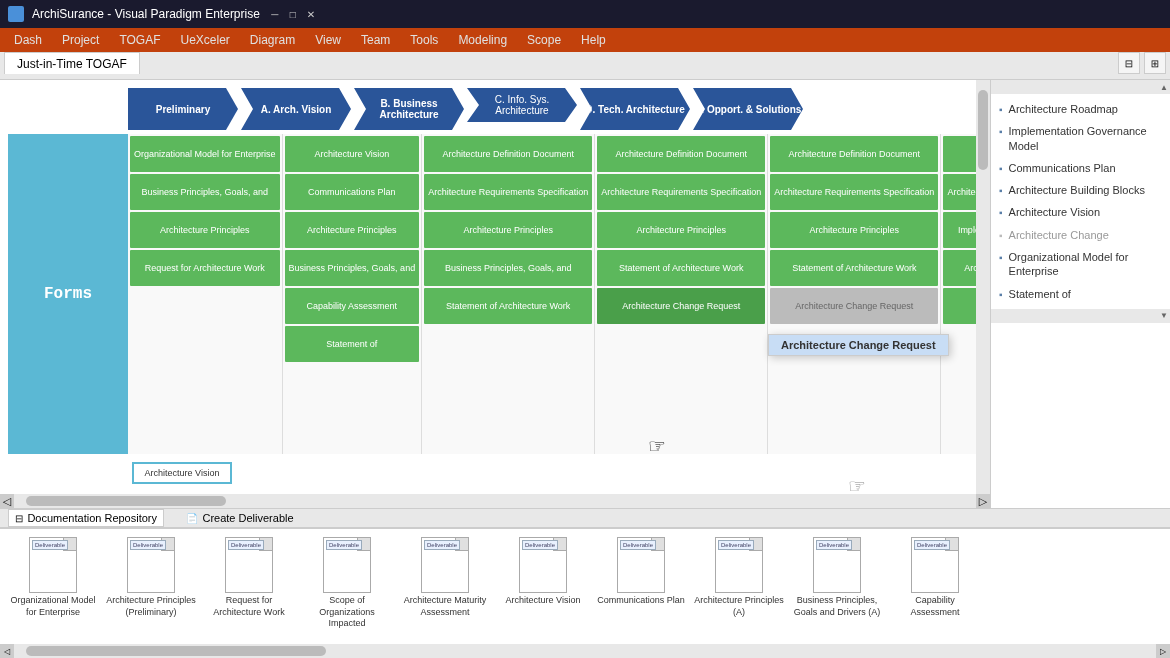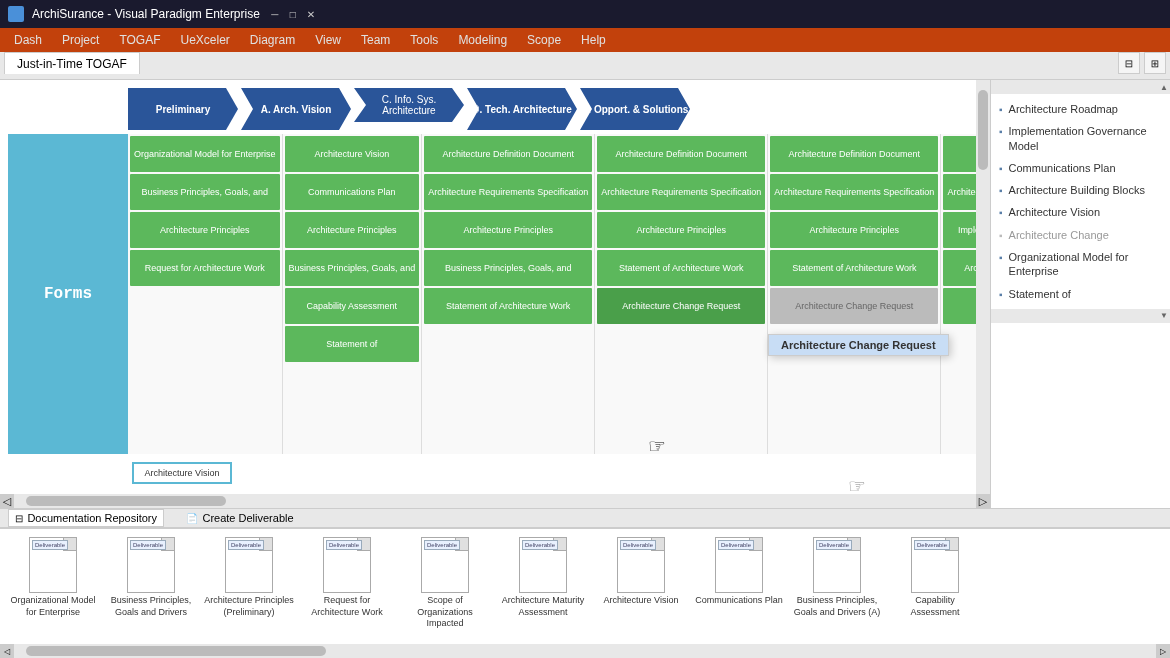--- a/index.html
+++ b/index.html
@@ -323,20 +323,21 @@
   <div class="diagram-area">
     <div class="diagram-outer">
       <div class="diagram-inner">
         <div class="diagram-scroll-content">
 
           <div class="togaf-diagram">
 
             <div style="display:flex; margin-left:120px; margin-bottom:4px;">
               <div style="position:relative; width:110px; height:42px; background:#2a5599; color:white; display:flex; align-items:center; justify-content:center; font-size:10px; font-weight:bold; text-align:right; margin-right:3px; clip-path:polygon(0 0, calc(100% - 12px) 0, 100% 50%, calc(100% - 12px) 100%, 0 100%);">Preliminary</div>
               <div style="position:relative; width:110px; height:42px; background:#2a5599; color:white; display:flex; align-items:center; justify-content:center; font-size:10px; font-weight:bold; text-align:center; margin-right:3px; clip-path:polygon(0 0, calc(100% - 12px) 0, 100% 50%, calc(100% - 12px) 100%, 0 100%, 12px 50%);">A. Arch. Vision</div>
+              <div style="position:relative; width:110px; height:42px; background:#2a5599; color:white; display:flex; align-items:center; justify-content:center; font-size:10px; font-weight:bold; text-align:center; margin-right:3px; clip-path:polygon(0 0, calc(100% - 12px) 0, 100% 50%, calc(100% - 12px) 100%, 0 100%, 12px 50%);">B. Business Architecture</div>
               <div style="position:relative; width:110px; height:34px; background:#2a5599; color:white; display:flex; align-items:center; justify-content:center; font-size:10px; font-weight:normal; text-align:center; margin-right:3px; clip-path:polygon(0 0, calc(100% - 12px) 0, 100% 50%, calc(100% - 12px) 100%, 0 100%, 12px 50%);">C. Info. Sys. Architecture</div>
               <div style="position:relative; width:110px; height:42px; background:#2a5599; color:white; display:flex; align-items:center; justify-content:center; font-size:10px; font-weight:bold; text-align:center; margin-right:3px; clip-path:polygon(0 0, calc(100% - 12px) 0, 100% 50%, calc(100% - 12px) 100%, 0 100%, 12px 50%);">D. Tech. Architecture</div>
               <div style="position:relative; width:110px; height:42px; background:#2a5599; color:white; display:flex; align-items:center; justify-content:center; font-size:10px; font-weight:bold; text-align:center; margin-right:3px; clip-path:polygon(0 0, calc(100% - 12px) 0, 100% 50%, calc(100% - 12px) 100%, 0 100%, 12px 50%);">E. Opport. &amp; Solutions</div>
             </div>
 
             <div style="display:flex; position:relative;">
 
               <div style="width:120px; background:#5bb8d4; color:white; display:flex; align-items:center; justify-content:center; font-size:16px; font-weight:bold; flex-shrink:0; min-height:320px;font-family:Liberation Mono, monospace;">
                 <span>Forms</span>
               </div>
@@ -485,26 +486,20 @@
   <div class="bottom-panel-content">
     <div class="deliverables-row">
 
       <div class="deliverable-item">
         <div class="deliverable-icon">
           <span class="badge">Deliverable</span>
         </div>
         <div class="deliverable-label">Organizational Model for Enterprise</div>
       </div>
 
-      <div class="deliverable-item">
-        <div class="deliverable-icon">
-          <span class="badge">Deliverable</span>
-        </div>
-        <div class="deliverable-label">Business Principles, Goals and Drivers</div>
-      </div>
 
       <div class="deliverable-item">
         <div class="deliverable-icon">
           <span class="badge">Deliverable</span>
         </div>
         <div class="deliverable-label">Architecture Principles (Preliminary)</div>
       </div>
 
       <div class="deliverable-item">
         <div class="deliverable-icon">
@@ -534,20 +529,26 @@
         <div class="deliverable-label">Architecture Vision</div>
       </div>
 
       <div class="deliverable-item">
         <div class="deliverable-icon">
           <span class="badge">Deliverable</span>
         </div>
         <div class="deliverable-label">Communications Plan</div>
       </div>
 
+      <div class="deliverable-item">
+        <div class="deliverable-icon">
+          <span class="badge">Deliverable</span>
+        </div>
+        <div class="deliverable-label">Architecture Principles (A)</div>
+      </div>
 
       <div class="deliverable-item">
         <div class="deliverable-icon">
           <span class="badge">Deliverable</span>
         </div>
         <div class="deliverable-label">Business Principles, Goals and Drivers (A)</div>
       </div>
 
       <div class="deliverable-item">
         <div class="deliverable-icon">

